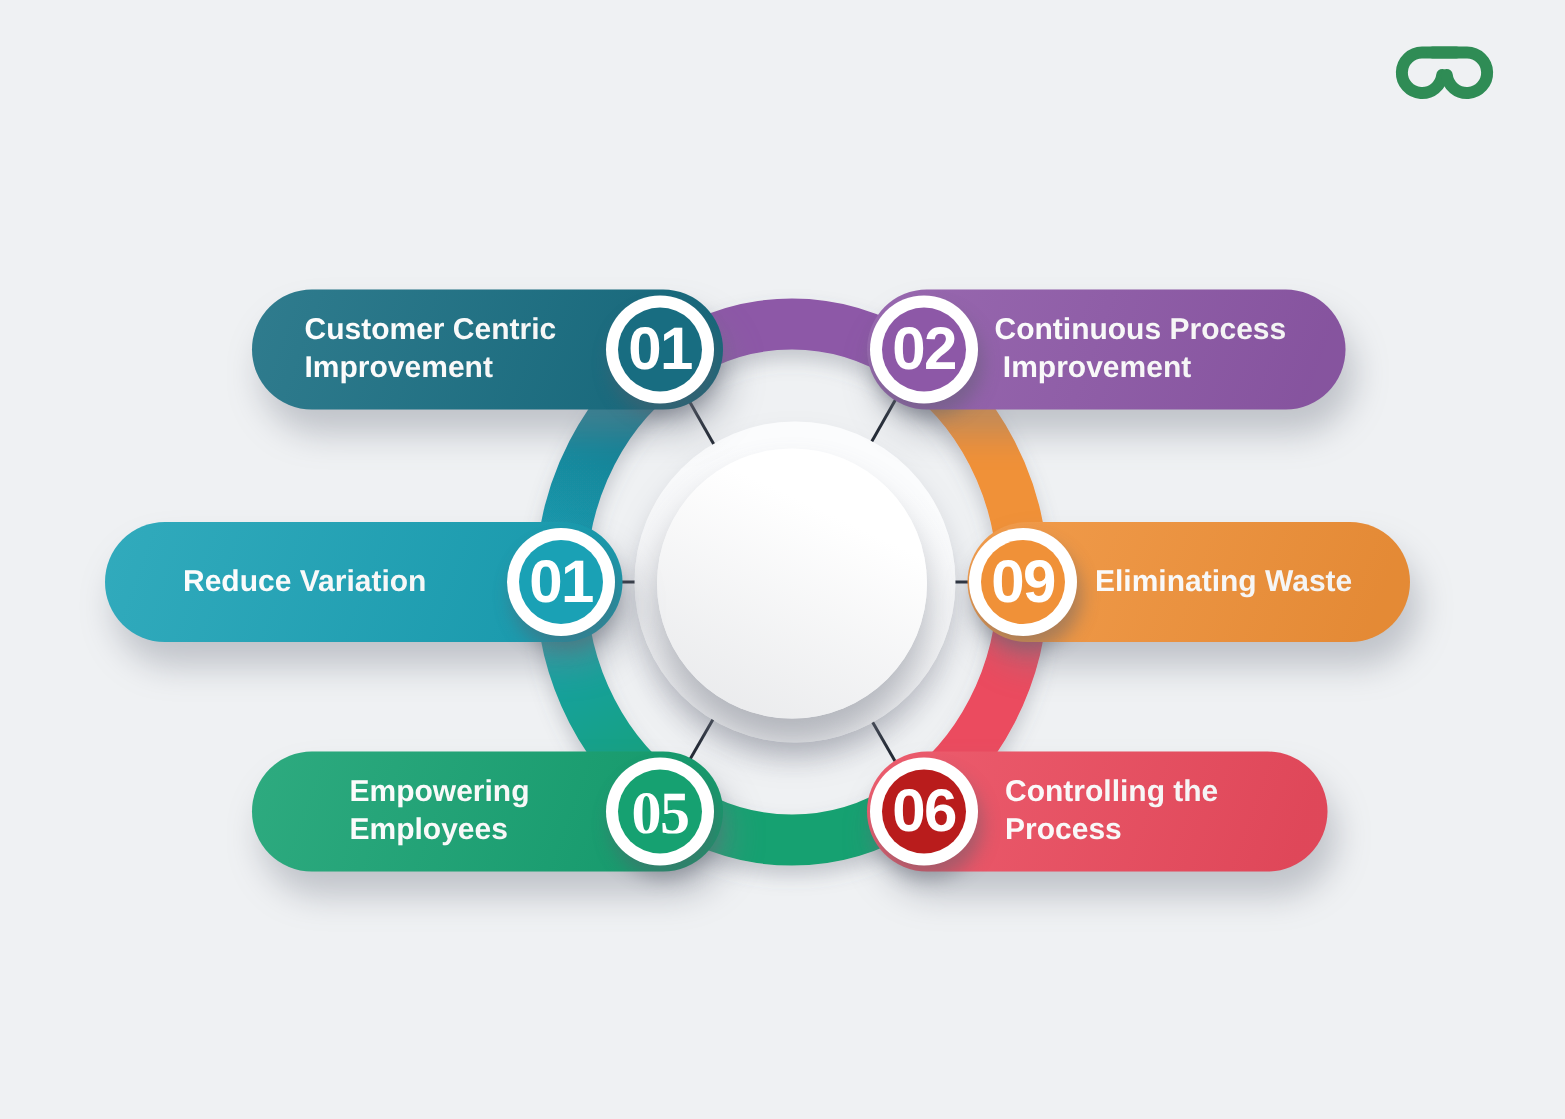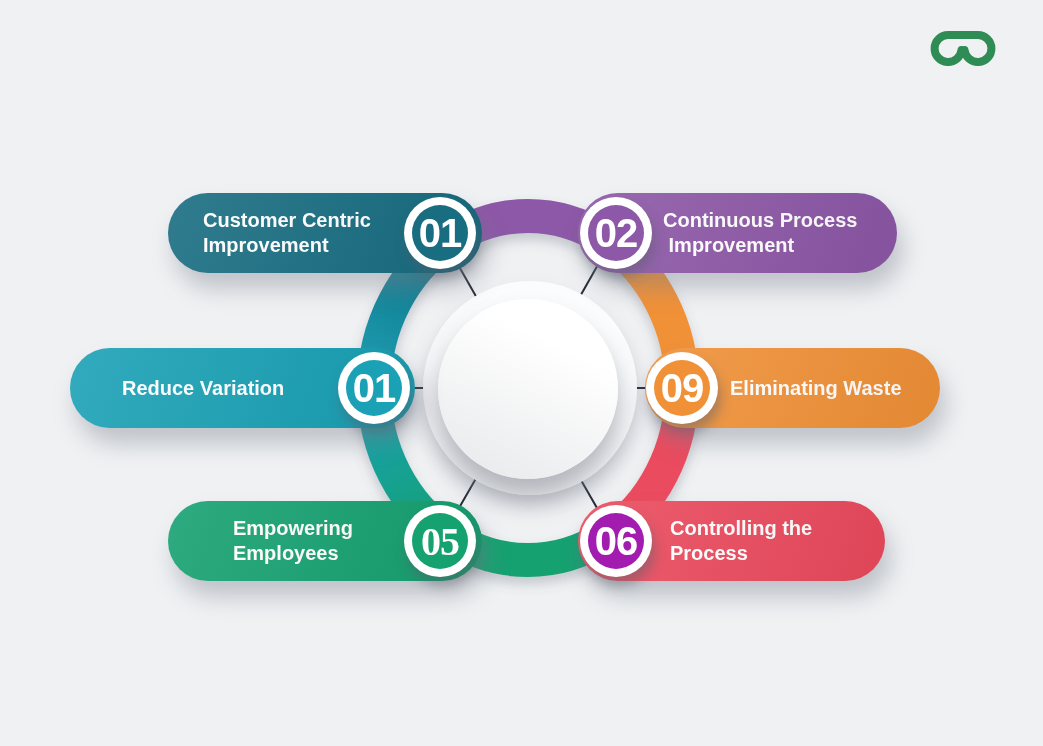--- a/index.html
+++ b/index.html
@@ -135,18 +135,18 @@
     <div class="numdisc" style="background: rgb(240, 145, 56);">
       <span class="numtext" style="color: rgb(255, 255, 255);">09</span>
     </div>
   </div>
   <div class="badge b5">
     <div class="numdisc" style="background: rgb(22, 161, 113);">
       <span class="numtext" style="color: rgb(255, 255, 255); font-family: Liberation Serif, serif;">05</span>
     </div>
   </div>
   <div class="badge b6">
-    <div class="numdisc" style="background: #a21caf;">
+    <div class="numdisc" style="background: #b91c1c;">
       <span class="numtext" style="color: rgb(255, 255, 255);">06</span>
     </div>
   </div>
 
 </div>
 
 </body></html>

